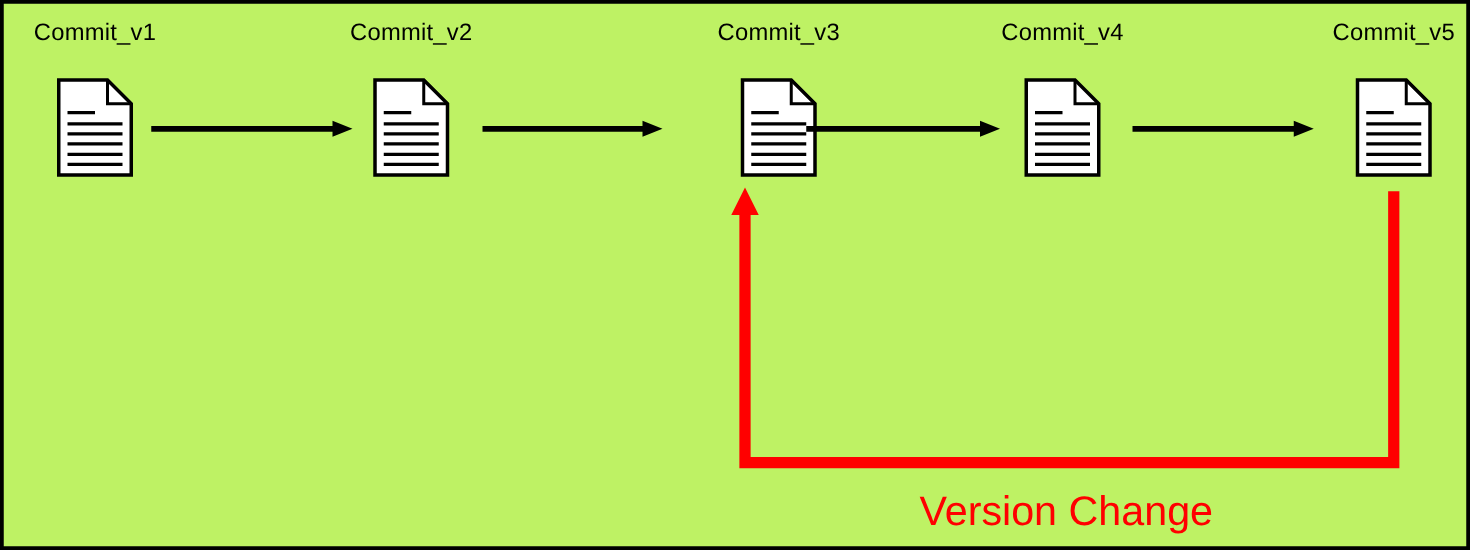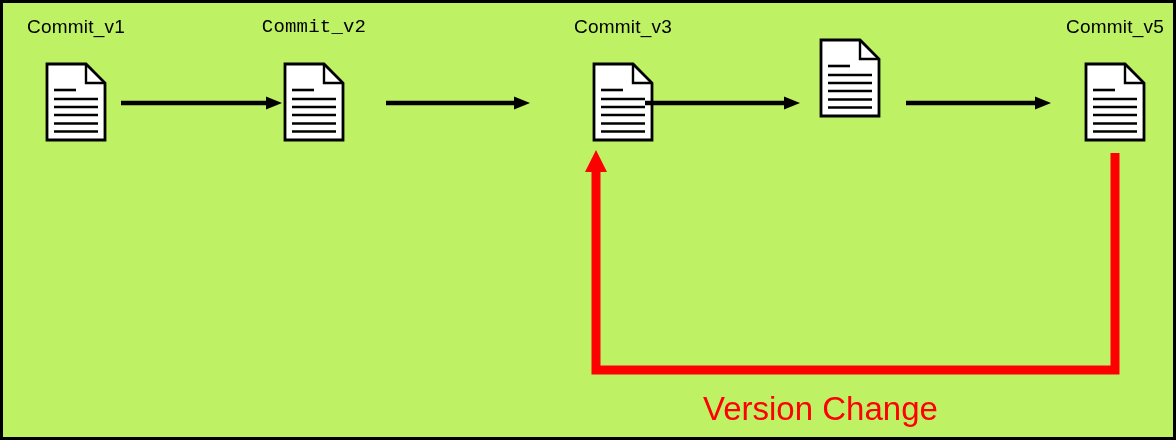--- a/index.html
+++ b/index.html
@@ -42,28 +42,28 @@
     top: 0;
     width: 1176px;
     height: 440px;
     pointer-events: none;
   }
   .vc-label {
     position: absolute;
     left: 700px;
     top: 387px;
     width: 300px;
-    text-align: left;
+    text-align: center;
     font-size: 33px;
     color: #ff0000;
     white-space: nowrap;
   }
   
   .node.n1 { left: 0px; }
-  .node.n2 { left: 238px; font-family: Liberation Mono, monospace; }
+  .node.n2 { left: 253px; }
   .node.n3 { left: 547px; }
   .node.n4 { left: 774px; }
   .node.n5 { left: 1039px; }
 </style>
 </head>
 <body>
 
 <div class="canvas">
 
   <div class="node n1">
@@ -108,20 +108,21 @@
         <line x1="9" y1="37" x2="53" y2="37"></line>
         <line x1="9" y1="45" x2="53" y2="45"></line>
         <line x1="9" y1="53" x2="53" y2="53"></line>
         <line x1="9" y1="61.5" x2="53" y2="61.5"></line>
         <line x1="9" y1="69.5" x2="53" y2="69.5"></line>
       </g>
     </svg>
   </div>
 
   <div class="node n4">
+    <span class="label">Commit_v4</span>
     <svg class="doc" width="62" height="80" viewBox="0 0 62 80">
       <path d="M2 2 H41 L60 21 V78 H2 Z" fill="#ffffff" stroke="#000000" stroke-width="2.8" stroke-linejoin="miter"></path>
       <path d="M41 2 V21 H60" fill="none" stroke="#000000" stroke-width="2.4"></path>
       <g stroke="#000000" stroke-width="2.6">
         <line x1="9" y1="28" x2="31" y2="28"></line>
         <line x1="9" y1="37" x2="53" y2="37"></line>
         <line x1="9" y1="45" x2="53" y2="45"></line>
         <line x1="9" y1="53" x2="53" y2="53"></line>
         <line x1="9" y1="61.5" x2="53" y2="61.5"></line>
         <line x1="9" y1="69.5" x2="53" y2="69.5"></line>

